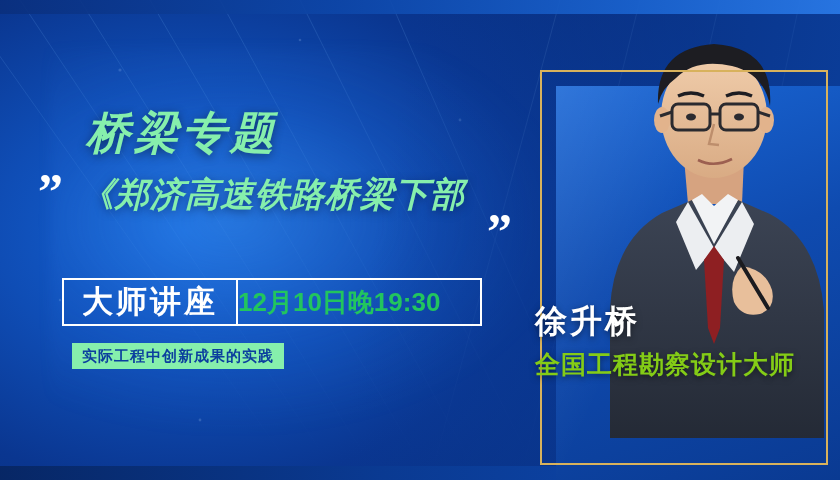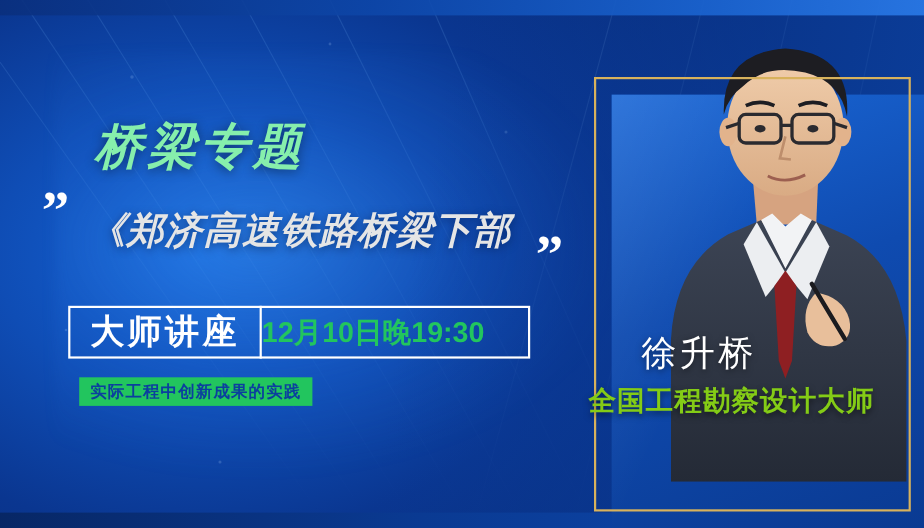--- a/index.html
+++ b/index.html
@@ -86,27 +86,27 @@
     top: 206px;
     font-size: 50px;
     font-weight: bold;
     color: #ffffff;
     line-height: 1;
     font-family: "Liberation Serif", serif;
   }
   .title-main {
     position: absolute;
     left: 80px;
-    top: 188px;
+    top: 172px;
     width: 420px;
     font-size: 34px;
     line-height: 46px;
     font-weight: bold;
     font-style: italic;
-    color: #e5e5e5;
+    color: #86efac;
     letter-spacing: 1px;
     text-shadow: 0 2px 8px rgba(0,20,60,0.5);
     font-family: "Liberation Serif", "DejaVu Serif", serif;
   }
 
   
   .lecture-bar {
     position: absolute;
     left: 62px;
     top: 278px;
@@ -139,21 +139,21 @@
     letter-spacing: 0px;
   }
 
   
   .subtitle-chip {
     position: absolute;
     left: 72px;
     top: 343px;
     height: 26px;
     padding: 0 10px;
-    background: #22c55e;
+    background: #86efac;
     display: flex;
     align-items: center;
     font-size: 15px;
     font-weight: bold;
     color: #0b3f9e;
     letter-spacing: 1px;
   }
 
   
   .photo-outer {
@@ -192,25 +192,24 @@
   
   .nameplate {
     position: absolute;
     left: 535px;
     top: 300px;
     width: 305px;
     height: 80px;
   }
   .name-line {
     font-size: 32px;
-    font-weight: normal;
+    font-weight: bold;
     color: #ffffff;
     letter-spacing: 3px;
     text-shadow: 0 2px 6px rgba(0,0,0,0.5);
-    margin-left: 48px;
   }
   .title-line {
     font-size: 25px;
     font-weight: bold;
     color: #84cc16;
     letter-spacing: 1px;
     margin-top: 4px;
     text-shadow: 0 2px 6px rgba(0,0,0,0.5);
   }
 </style>

